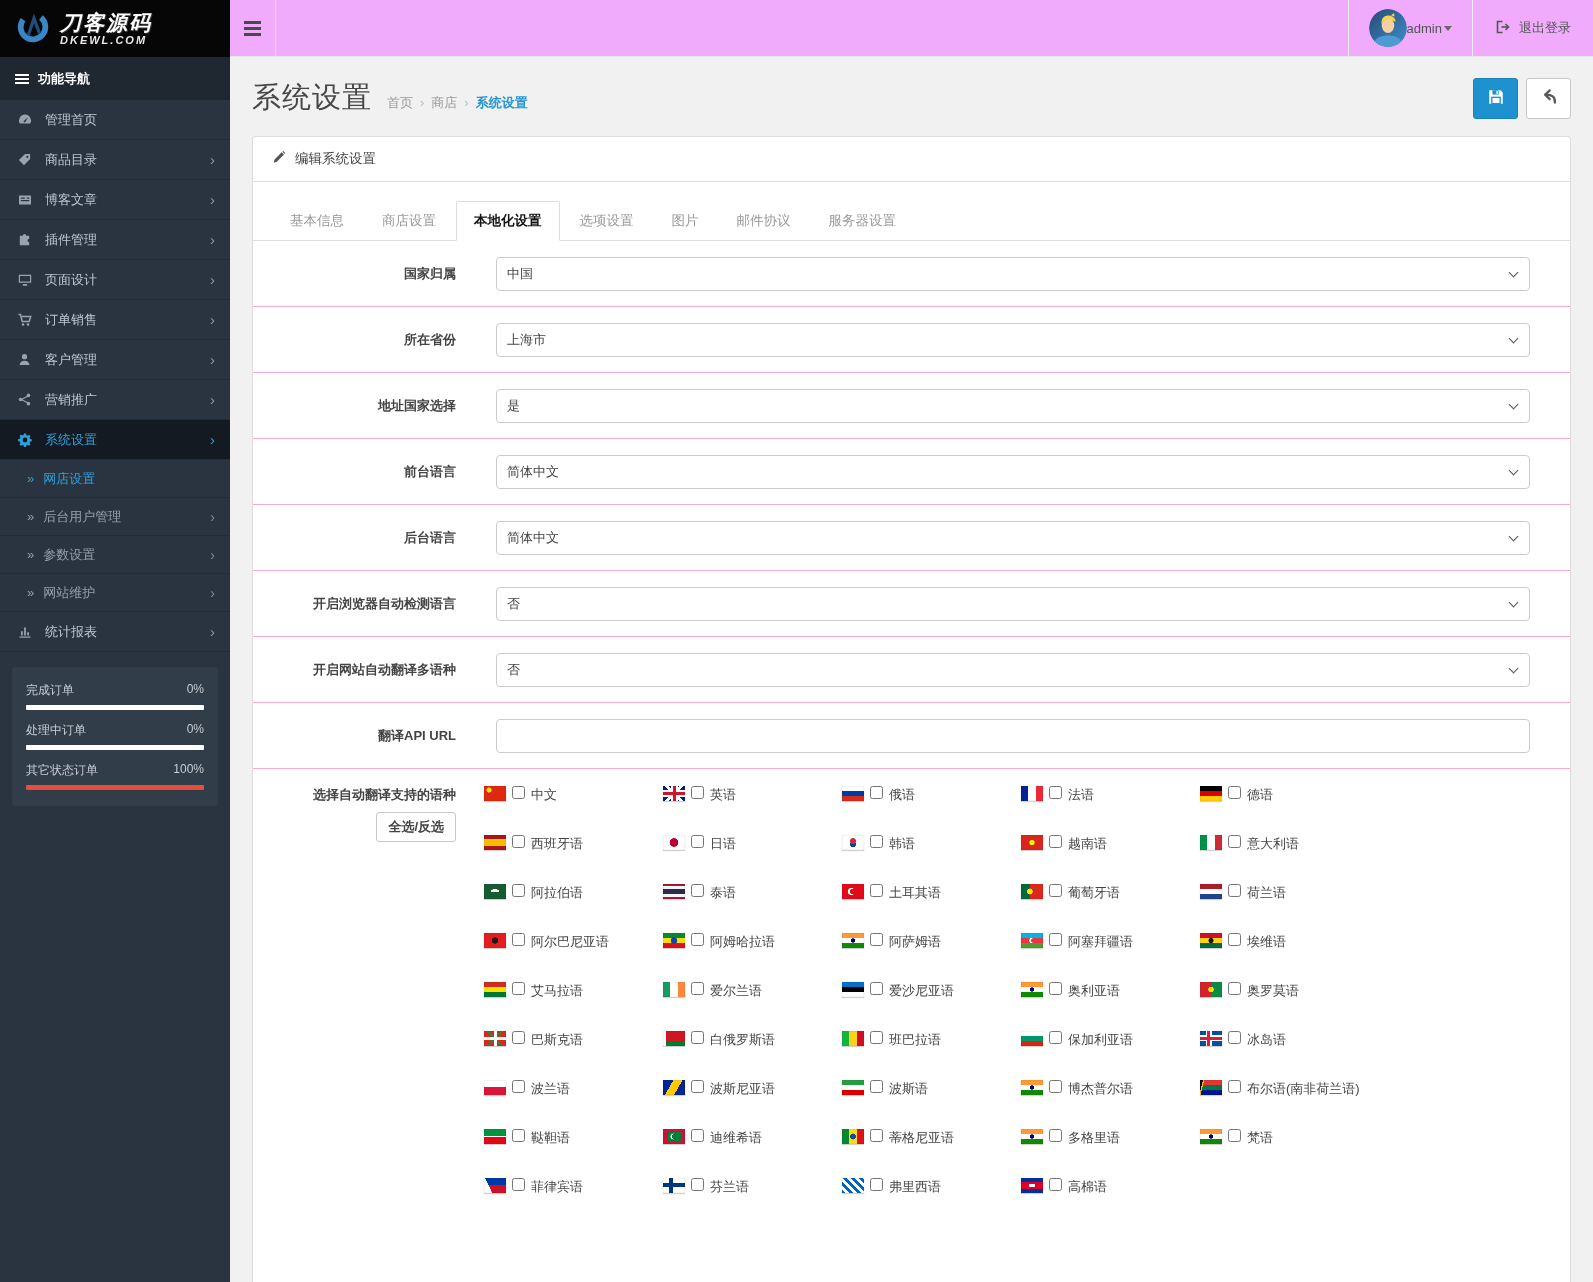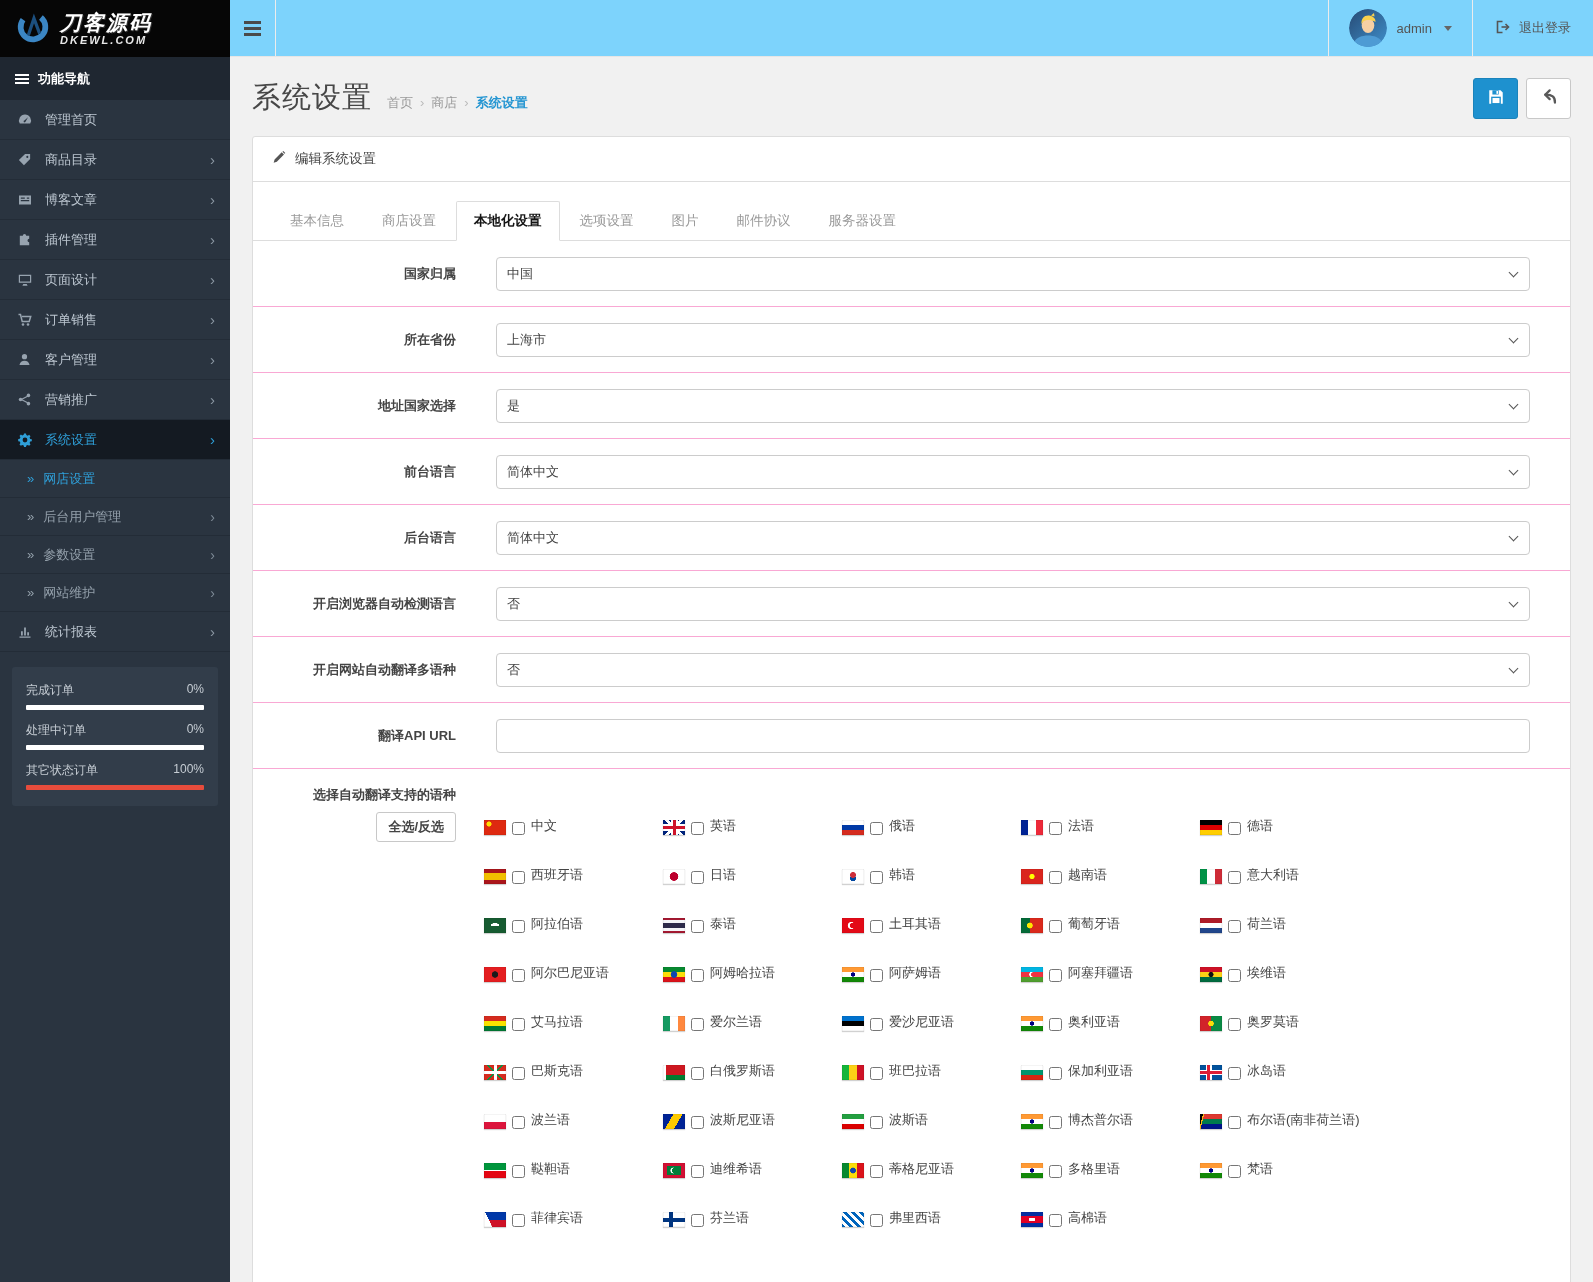--- a/index.html
+++ b/index.html
@@ -1,30 +1,30 @@
 <!DOCTYPE html>
 <html><head>
 <meta charset="utf-8">
 <style>
   html,body{margin:0;padding:0}
   body{width:1593px;height:1282px;overflow:hidden;position:relative;background:#f1f1f1;
        font-family:"Liberation Sans","DejaVu Sans",sans-serif;color:#444;-webkit-font-smoothing:antialiased}
   *{box-sizing:border-box}
 
   
-  .topbar{position:absolute;top:0;left:0;right:0;height:57px;background:#7dd3fc;display:flex;z-index:30;border-bottom:1px solid #e6e6e6}
+  .topbar{position:absolute;top:0;left:0;right:0;height:57px;background:#f0abfc;display:flex;z-index:30;border-bottom:1px solid #e6e6e6}
   .logo{width:230px;height:57px;background:#060606;display:flex;align-items:center;padding-left:14px;gap:8px;flex:none}
   .logo-text{display:flex;flex-direction:column;line-height:1}
   .logo-title{color:#fff;font-size:21px;font-weight:bold;letter-spacing:2px;font-style:italic;text-shadow:1px 1px 0 #333}
   .logo-sub{color:#e8e8e8;font-size:11px;font-weight:bold;font-style:italic;letter-spacing:2px;margin-top:2px}
   .nav-toggle{width:46px;height:100%;display:flex;align-items:center;justify-content:center;border-right:1px solid #ececec;cursor:pointer;flex:none}
   .bars{display:flex;flex-direction:column;gap:3px}
   .bars span{display:block;width:17px;height:3px;background:#4a4a4a}
   .topbar-right{margin-left:auto;display:flex;align-items:stretch}
-  .user-menu{display:flex;align-items:center;gap:10px;padding:0 20px;border-left:1px solid #ececec;cursor:pointer}
+  .user-menu{display:flex;align-items:center;padding:0 20px;border-left:1px solid #ececec;cursor:pointer}
   .avatar{width:38px;height:38px;border-radius:50%;overflow:hidden;flex:none}
   .username{font-size:13px;color:#555}
   .caret{width:0;height:0;border-left:4px solid transparent;border-right:4px solid transparent;border-top:5px solid #666;margin-left:2px}
   .logout{display:flex;align-items:center;gap:8px;padding:0 22px;border-left:1px solid #ececec;font-size:13px;color:#555;cursor:pointer}
 
   
   .sidebar{position:absolute;top:57px;left:0;bottom:0;width:230px;background:#2a3440;z-index:20}
   .nav-head{height:43px;background:#1f2731;display:flex;align-items:center;gap:9px;padding:4px 15px;color:#fff;font-size:13px;font-weight:bold}
   .nav-head .bars span{width:14px;height:2px;background:#fff}
   .nav-head .bars{gap:2px}
@@ -73,21 +73,21 @@
   .ftext{padding-right:10px}
   .sel-caret{position:absolute;right:13px;top:12px;width:7px;height:7px;border-right:1.7px solid #555;border-bottom:1.7px solid #555;
              transform:rotate(45deg);pointer-events:none}
 
   .lang-row{align-items:flex-start;padding-top:17px;border-bottom:none}
   .lang-head{flex:0 0 183px;display:flex;flex-direction:column;align-items:flex-end}
   .lang-title{font-size:13px;font-weight:bold;color:#444;line-height:1.4}
   .toggle-btn{margin-top:8px;padding:5px 11px;border:1px solid #c8c8c8;background:#fff;border-radius:3px;
               font-size:13px;font-weight:bold;color:#444;cursor:pointer;font-family:inherit}
   .lang-grid{flex:1;margin-left:28px;display:grid;grid-template-columns:repeat(4,179px) 1fr}
-  .lang-item{display:flex;align-items:flex-end;height:49px;gap:4px;font-size:13px;color:#444;cursor:pointer;white-space:nowrap}
+  .lang-item{display:flex;align-items:flex-start;height:49px;gap:4px;font-size:13px;color:#444;cursor:pointer;white-space:nowrap}
   .lang-cb{width:13px;height:13px;margin:0 2px;flex:none}
   .flag{width:22px;height:15px;flex:none;box-shadow:inset 0 0 1px rgba(0,0,0,.45),0 1px 1px rgba(0,0,0,.18)}
 
   
   .f-cn{background:radial-gradient(circle at 5px 4px,#ffde00 2.2px,rgba(255,222,0,0) 2.9px),#de2910}
   .f-gb{background:
     linear-gradient(to bottom,transparent 6px,#cf142b 6px 9px,transparent 9px),
     linear-gradient(to right,transparent 9.5px,#cf142b 9.5px 12.5px,transparent 12.5px),
     linear-gradient(to bottom,transparent 4px,#fff 4px 11px,transparent 11px),
     linear-gradient(to right,transparent 7.5px,#fff 7.5px 14.5px,transparent 14.5px),

